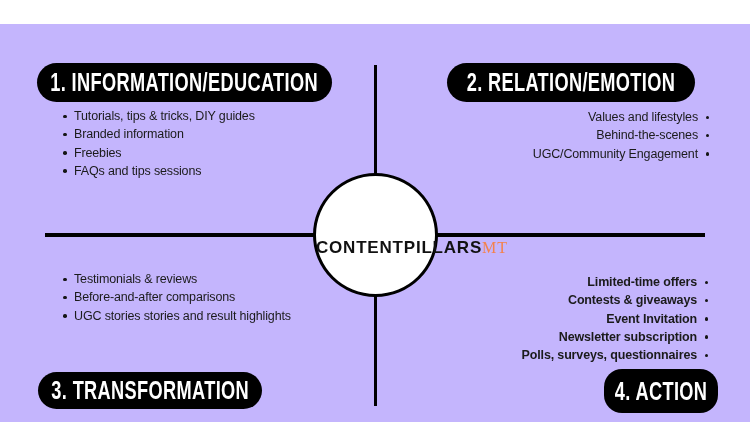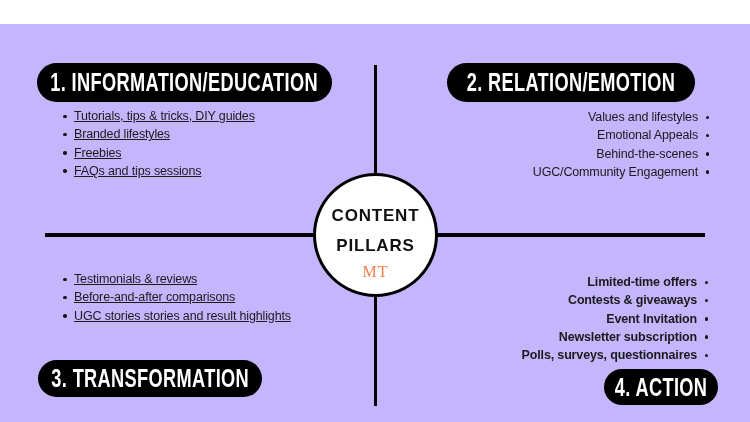--- a/index.html
+++ b/index.html
@@ -33,21 +33,21 @@
   
   .center-circle {
     position: absolute;
     left: 313px; top: 149px;
     width: 125px; height: 124px;
     background: #fff;
     border: 3.5px solid #000;
     border-radius: 50%;
     z-index: 2;
     display: flex;
-    flex-direction: column;
+    flex-direction: row;
     align-items: center;
     justify-content: flex-start;
     padding-top: 25px;
   }
   .circle-title {
     font-size: 17px;
     font-weight: 700;
     letter-spacing: 0.8px;
     line-height: 30px;
     color: #111;
@@ -74,35 +74,35 @@
   .pill-text {
     font-size: 26px;
     font-weight: 700;
     letter-spacing: 0.5px;
     white-space: nowrap;
     transform: scaleX(0.70);
     transform-origin: center;
   }
   .pill-q1 { left: 37px;  top: 39px;  width: 295px; height: 39px; border-radius: 19.5px; }
   .pill-q2 { left: 447px; top: 39px;  width: 248px; height: 39px; border-radius: 19.5px; }
-  .pill-q3 { left: 38px;  top: 336px; width: 224px; height: 37px; border-radius: 18.5px; }
-  .pill-q4 { left: 604px; top: 345px; width: 114px; height: 36px; border-radius: 18px; align-items: center; }
+  .pill-q3 { left: 38px;  top: 348px; width: 224px; height: 37px; border-radius: 18.5px; }
+  .pill-q4 { left: 604px; top: 345px; width: 114px; height: 44px; border-radius: 18px; align-items: center; }
 
   
   .list {
     position: absolute;
     list-style: none;
     font-size: 12.5px;
     line-height: 18.3px;
     letter-spacing: -0.15px;
     color: #1b1b1b;
     z-index: 2;
   }
   .list li { position: relative; white-space: nowrap; }
-  .list-left li { padding-left: 12px; text-decoration: underline; }
+  .list-left li { padding-left: 12px; }
   .list-left li::before {
     content: "";
     position: absolute;
     left: 1px; top: 7.5px;
     width: 3.5px; height: 3.5px;
     border-radius: 50%;
     background: #151515;
   }
   .list-right { text-align: right; }
   .list-right li { padding-right: 12px; }
@@ -125,31 +125,30 @@
 <div class="canvas">
 
   <div class="h-line"></div>
   <div class="v-line"></div>
 
   <div class="pill pill-q1">
     <span class="pill-text">1. INFORMATION/EDUCATION</span>
   </div>
   <ul class="list list-left list-pos-q1">
     <li>Tutorials, tips &amp; tricks, DIY guides</li>
-    <li>Branded lifestyles</li>
+    <li>Branded information</li>
     <li>Freebies</li>
     <li>FAQs and tips sessions</li>
   </ul>
 
   <div class="pill pill-q2">
     <span class="pill-text">2. RELATION/EMOTION</span>
   </div>
   <ul class="list list-right list-pos-q2">
     <li>Values and lifestyles</li>
-    <li>Emotional Appeals</li>
     <li>Behind-the-scenes</li>
     <li>UGC/Community Engagement</li>
   </ul>
 
   <ul class="list list-left list-pos-q3">
     <li>Testimonials &amp; reviews</li>
     <li>Before-and-after comparisons</li>
     <li>UGC stories stories and result highlights</li>
   </ul>
   <div class="pill pill-q3">

